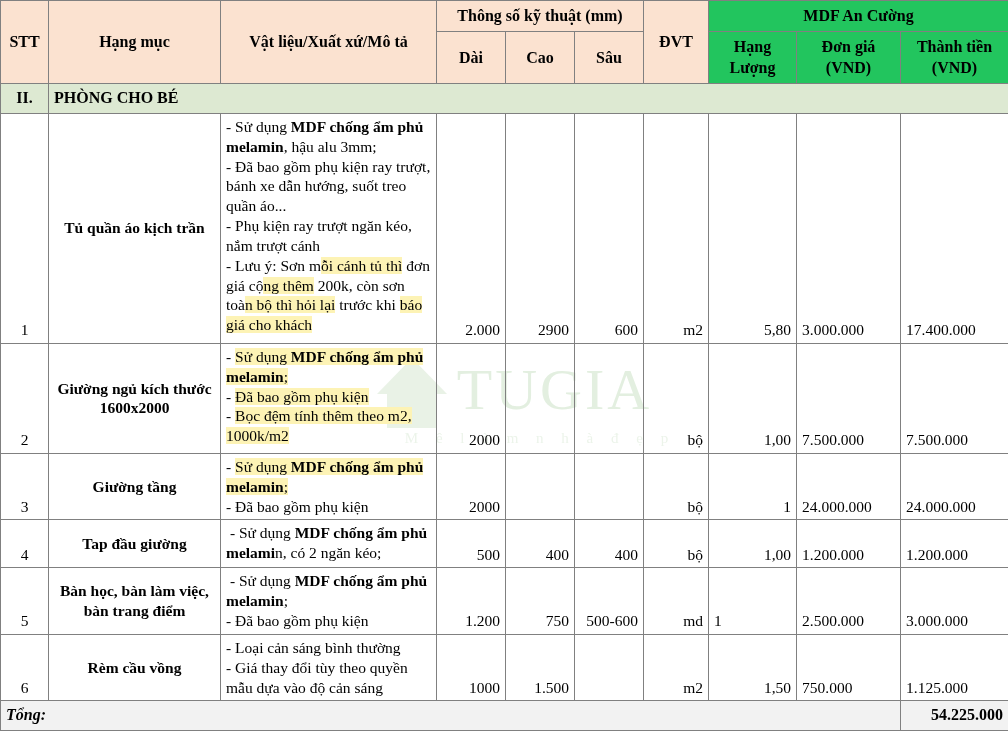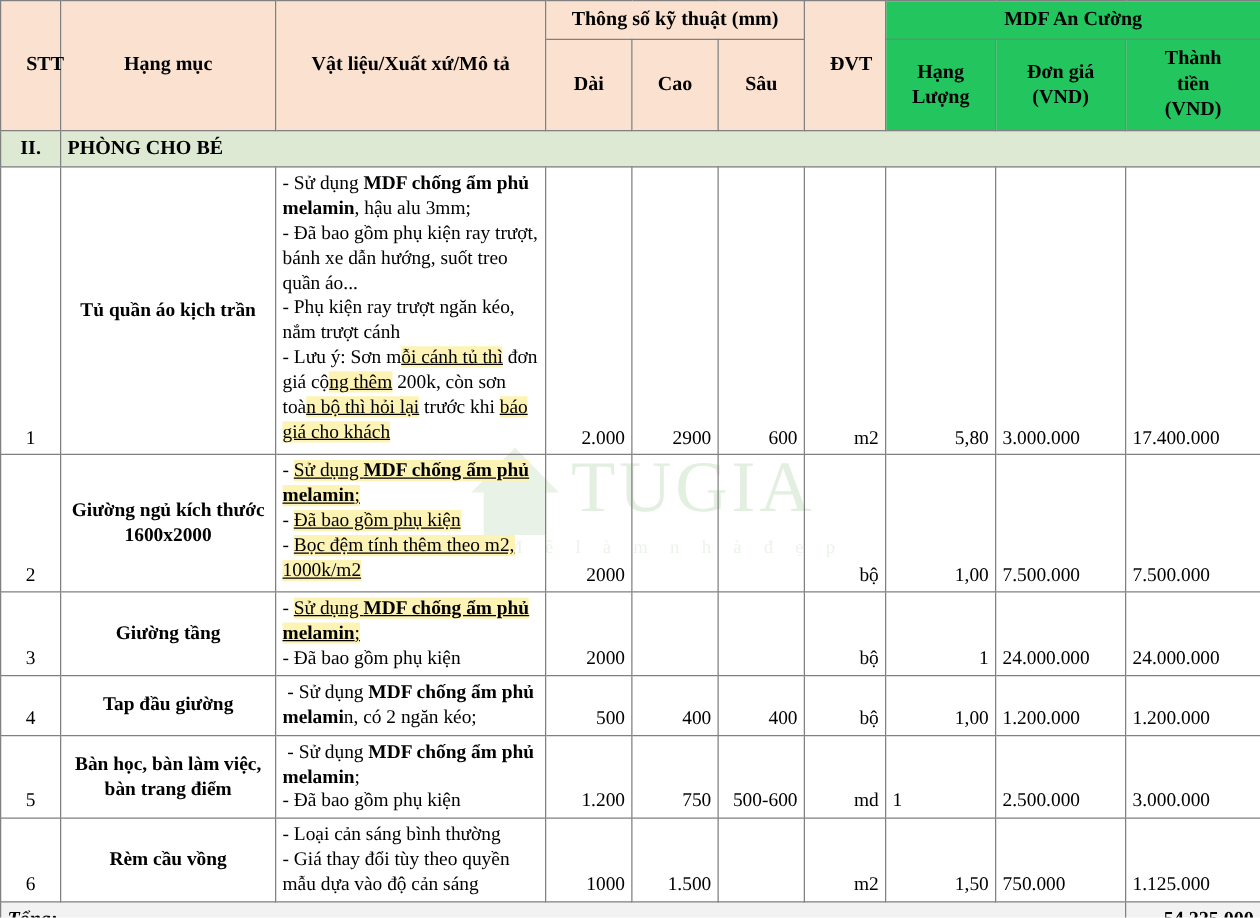--- a/index.html
+++ b/index.html
@@ -84,21 +84,21 @@
     padding: 3px 5px;
     font-size: 15.5px;
     line-height: 1.28;
   }
   thead th {
     background: #fbe2d0;
     text-align: center;
     vertical-align: middle;
     font-weight: bold;
     font-size: 16px;
-    padding: 5px 20px;
+    padding: 5px 0;
   }
   thead th.mdf {
     background: #22c55e;
   }
   col.c-stt { width: 48px; }
   col.c-item { width: 172px; }
   col.c-desc { width: 216px; }
   col.c-dai { width: 69px; }
   col.c-cao { width: 69px; }
   col.c-sau { width: 69px; }
@@ -147,21 +147,21 @@
     font-size: 16px;
     vertical-align: middle;
     padding-top: 4px;
     padding-bottom: 4px;
   }
   tr.total td.total-val {
     text-align: right;
     font-style: normal;
   }
   b { font-weight: bold; }
-  .hl { background: #fdf3b5; text-decoration: underline; }
+  .hl { background: #fdf3b5; }
 </style>
 </head>
 <body>
 
 <div id="sheet">
 
   <div class="watermark">
     <div class="wm-row">
       <div class="wm-logo"></div>
       <div class="wm-text">TUGIA</div>

